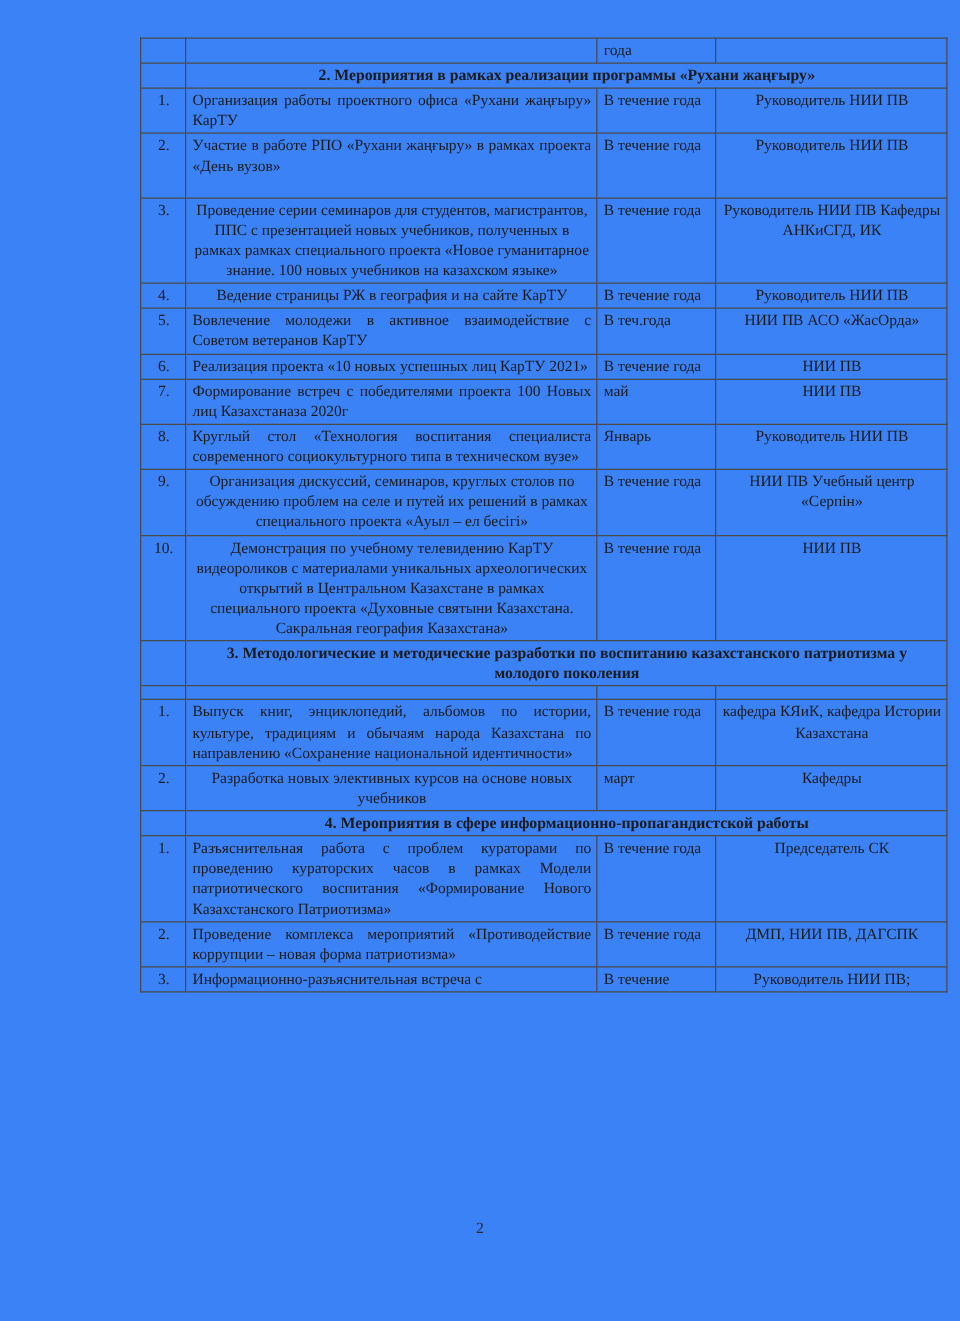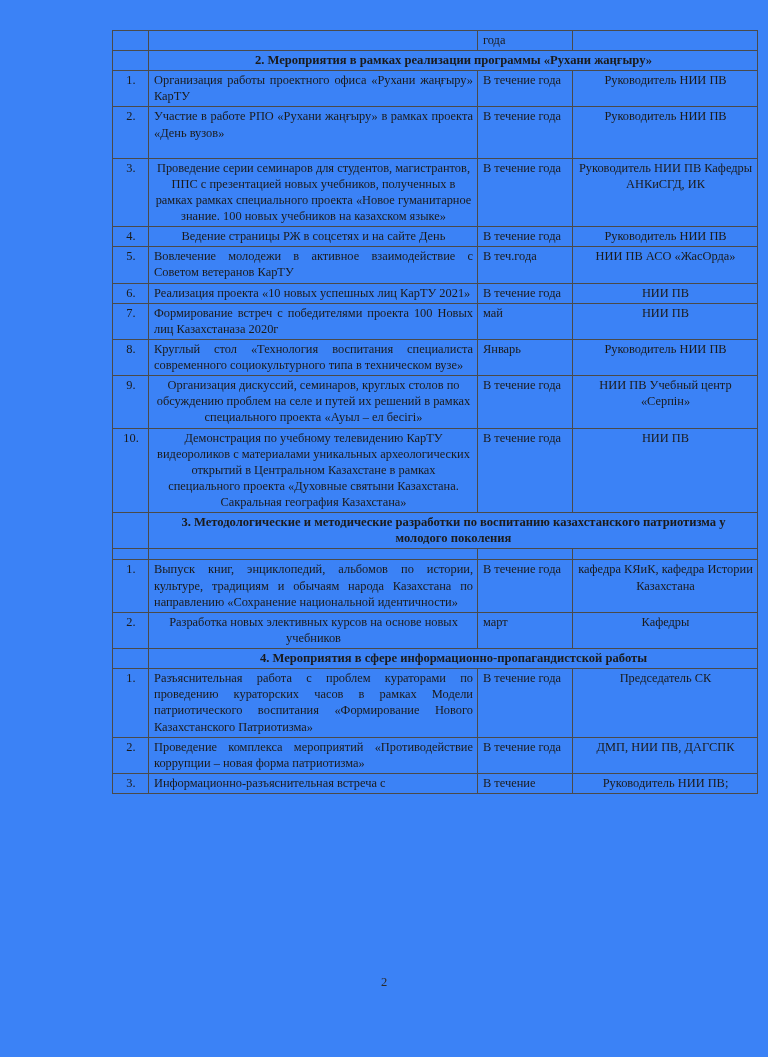--- a/index.html
+++ b/index.html
@@ -113,21 +113,21 @@
             <td class="resp">Руководитель НИИ ПВ</td>
           </tr>
           <tr>
             <td class="num">3.</td>
             <td class="act-l">Проведение серии семинаров для студентов, магистрантов, ППС с презентацией новых учебников, полученных в рамках рамках специального проекта «Новое гуманитарное знание. 100 новых учебников на казахском языке»</td>
             <td class="term">В течение года</td>
             <td class="resp">Руководитель НИИ ПВ Кафедры АНКиСГД, ИК</td>
           </tr>
           <tr>
             <td class="num">4.</td>
-            <td class="act-l">Ведение страницы РЖ в соцсетях и на сайте День</td>
+            <td class="act-l">Ведение страницы РЖ в география и на сайте КарТУ</td>
             <td class="term">В течение года</td>
             <td class="resp">Руководитель НИИ ПВ</td>
           </tr>
           <tr>
             <td class="num">5.</td>
             <td class="act-j">Вовлечение молодежи в активное взаимодействие с Советом ветеранов КарТУ</td>
             <td class="term">В теч.года</td>
             <td class="resp">НИИ ПВ АСО «ЖасОрда»</td>
           </tr>
           <tr>

